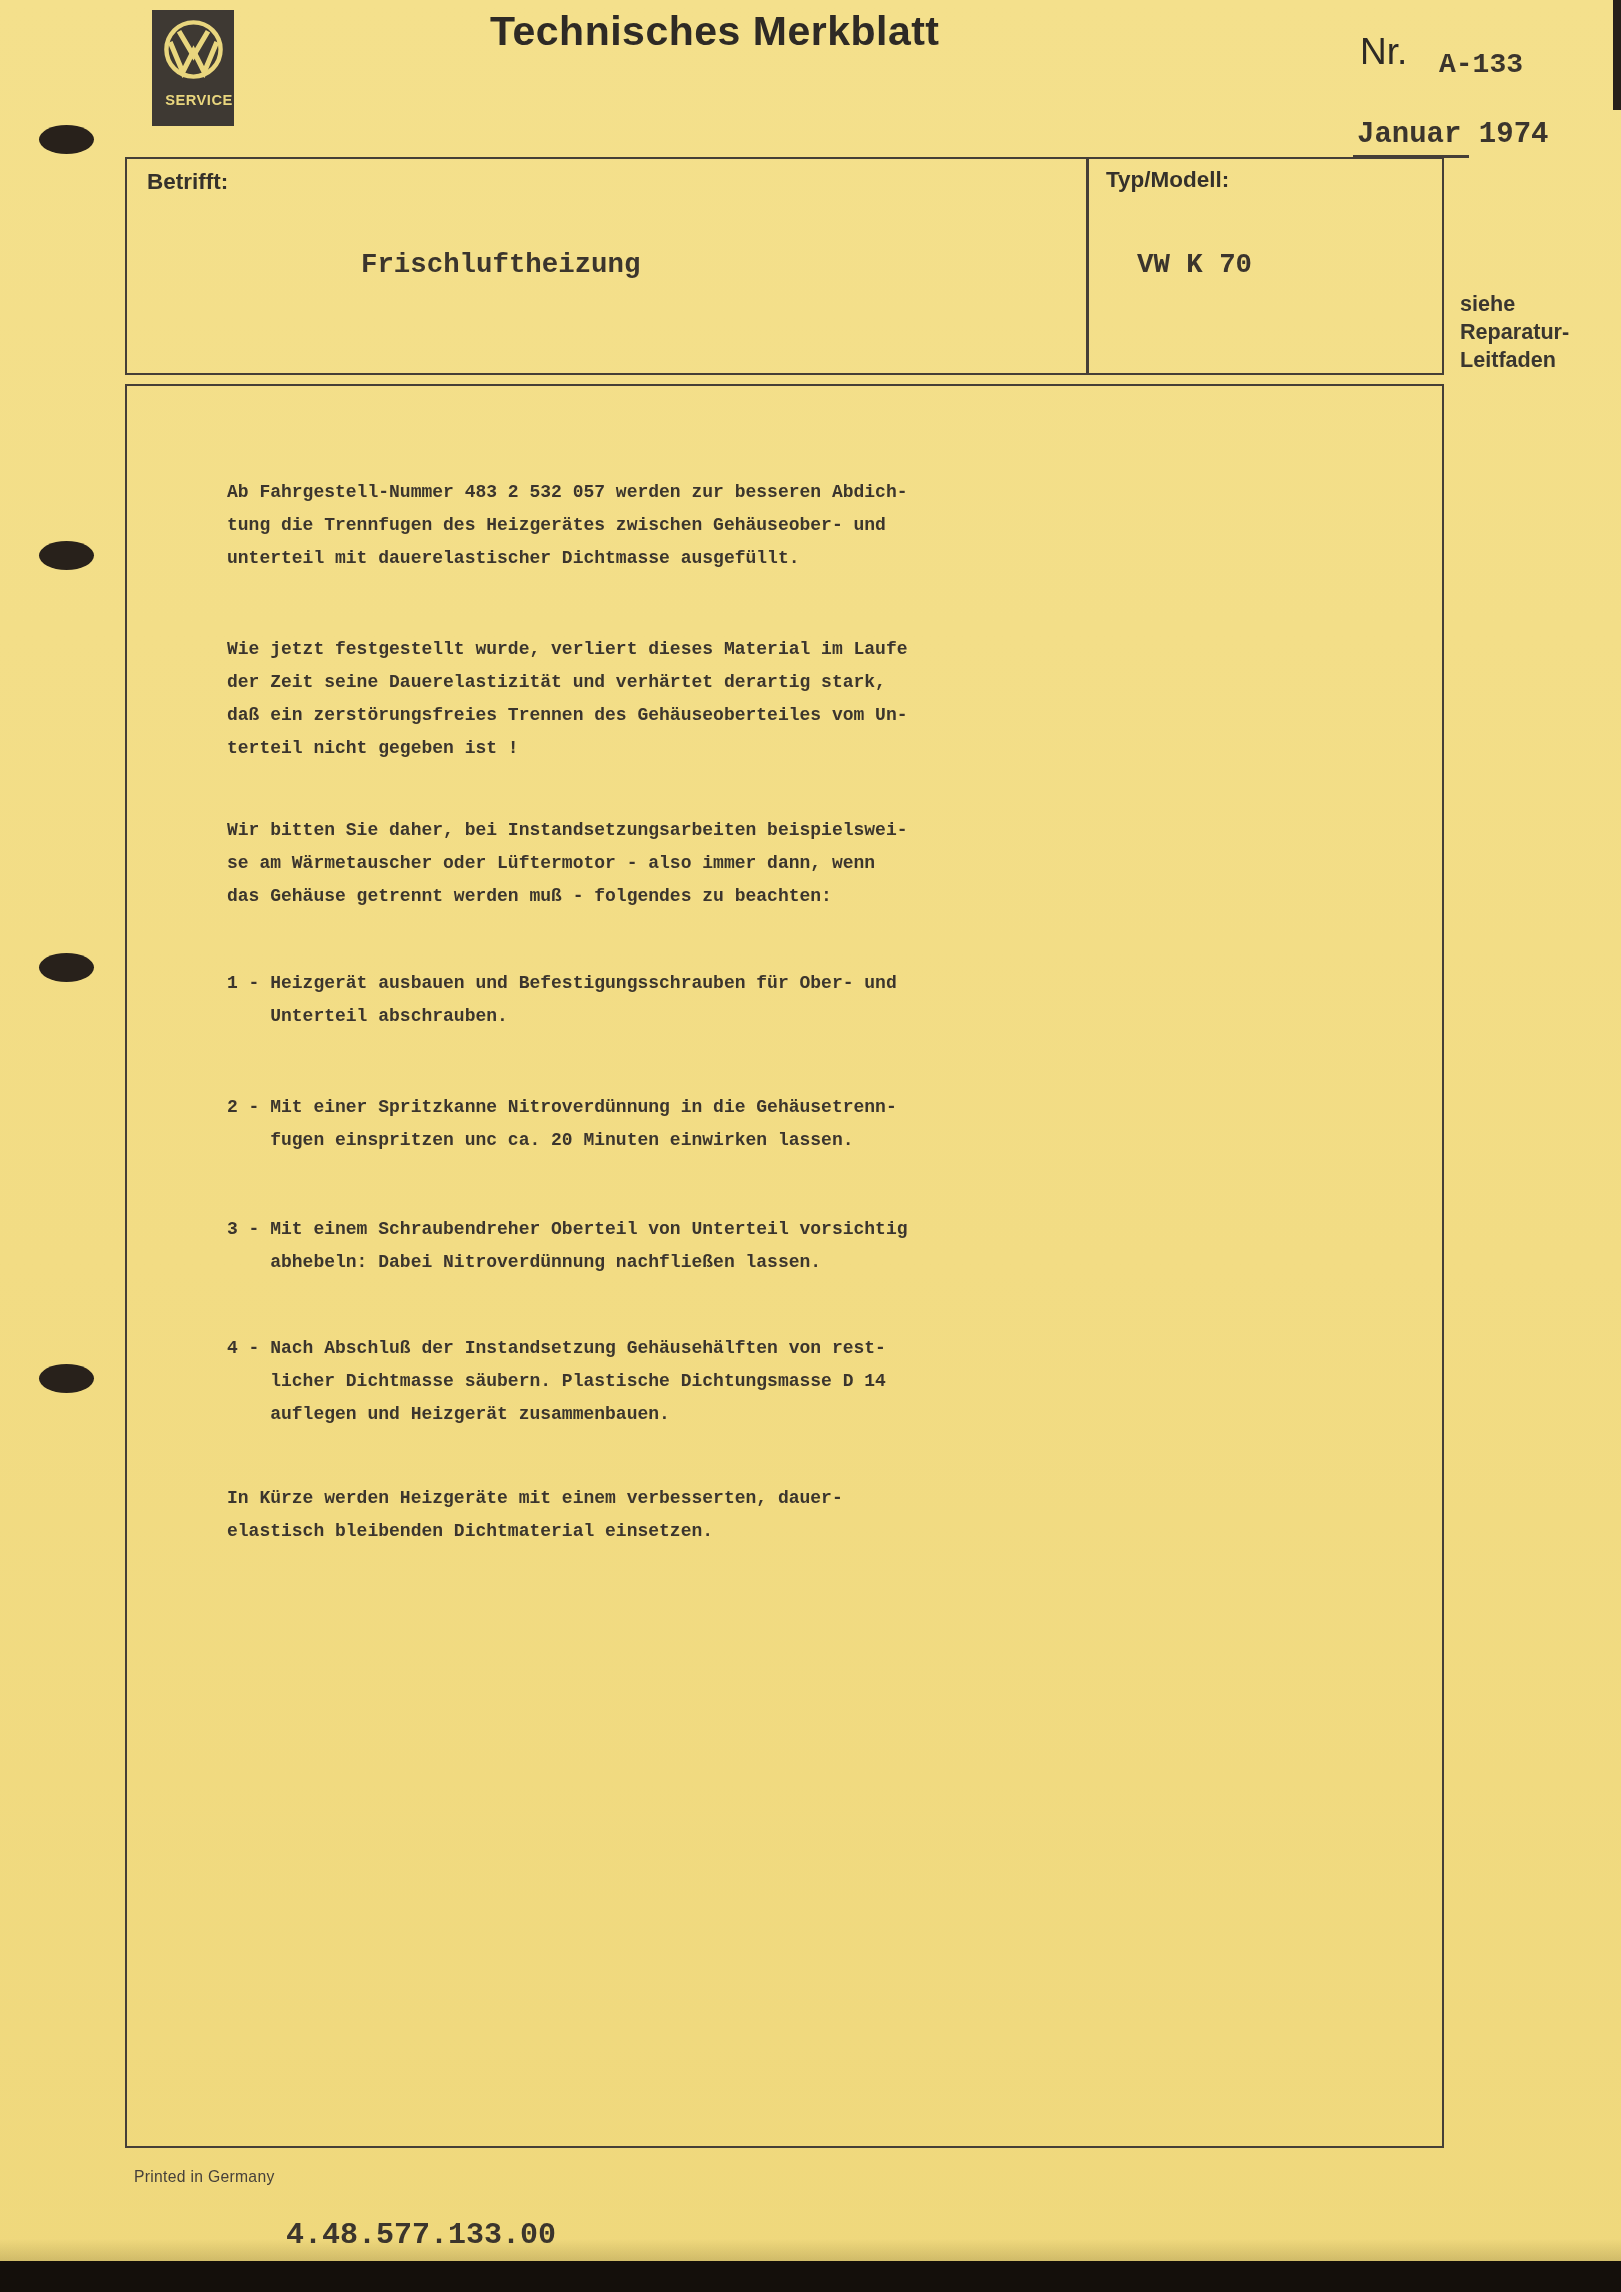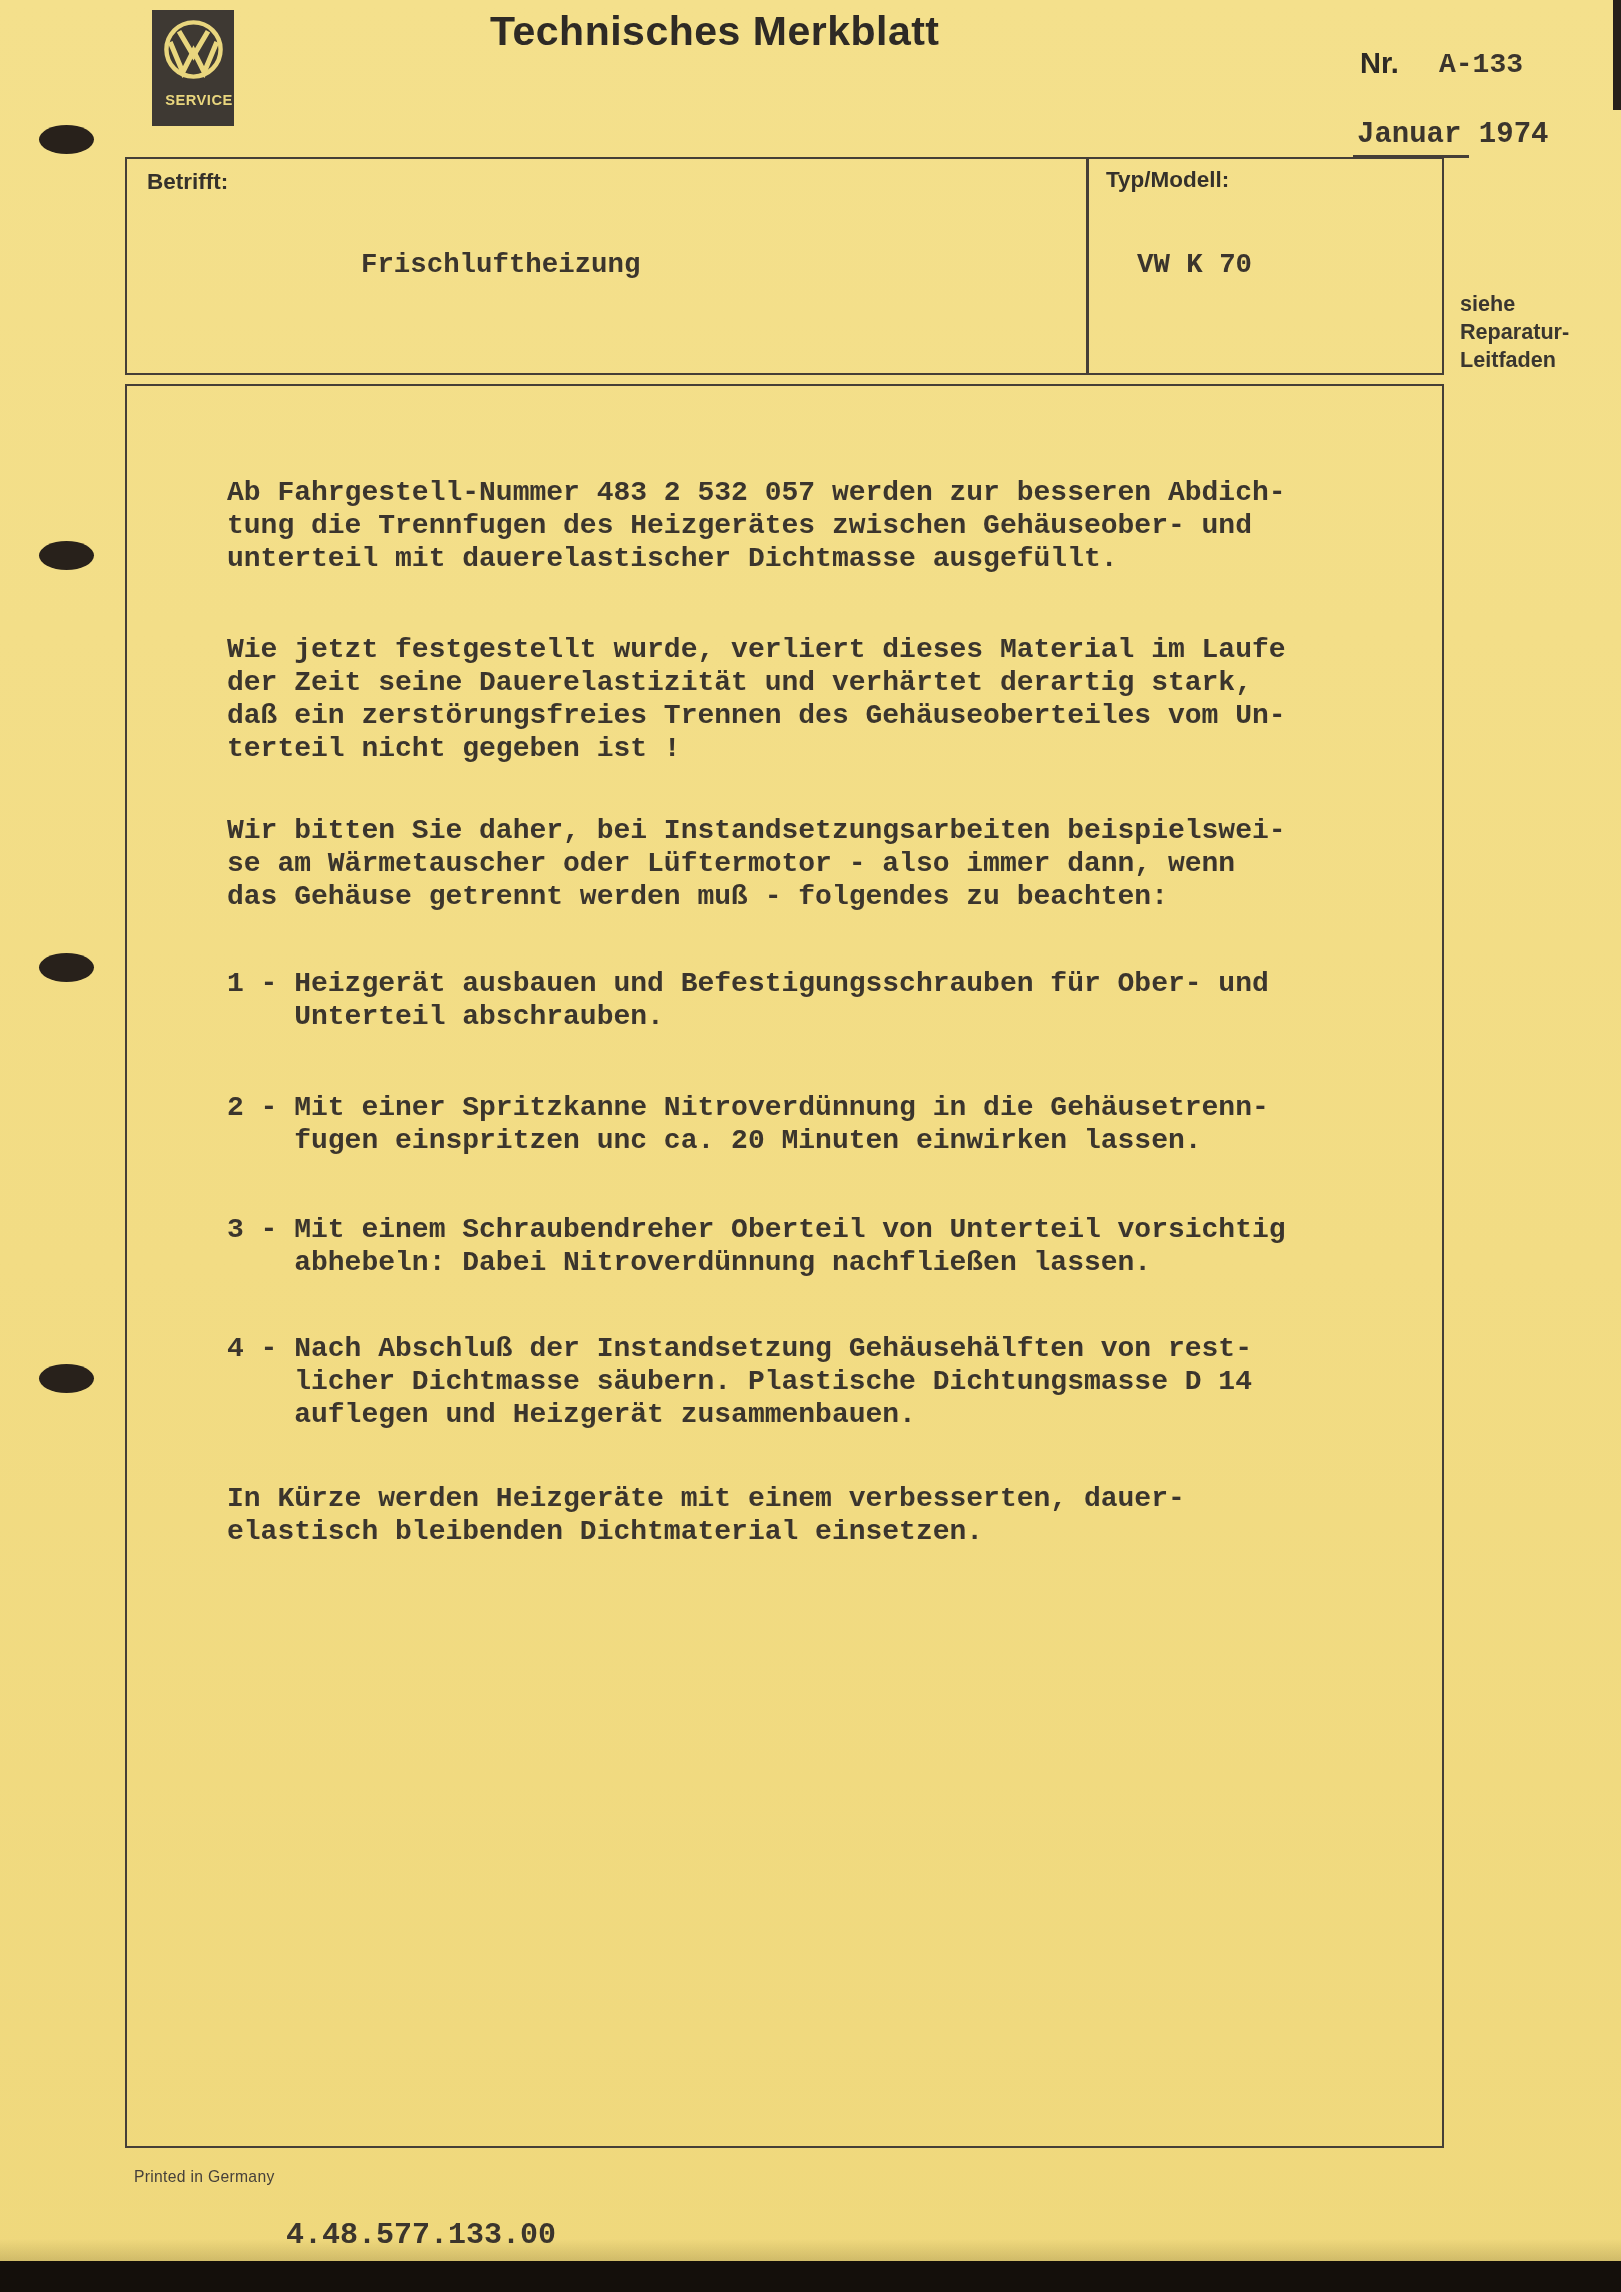--- a/index.html
+++ b/index.html
@@ -13,21 +13,21 @@
     font-family:"Liberation Sans", sans-serif;
   }
   .abs { position:absolute; }
 
   
   .tw {
     font-family:"Liberation Mono","DejaVu Sans Mono",monospace;
     font-weight:700;
     color:#3b352d;
   }
-  .body-text { font-size:28px; line-height:33px; }
+  .body-text { font-size:18px; line-height:33px; }
   .tline { white-space:pre; }
 
   
   .logo-box {
     left:152px; top:9.8px; width:82px; height:116px;
     background:#3e3933;
     display:flex; flex-direction:column; align-items:center; justify-content:flex-start;
     padding-top:7.8px;
   }
   .logo-roundel { width:63px; height:63px; display:block; }
@@ -36,21 +36,21 @@
     font-size:14.7px; font-weight:700; letter-spacing:0.5px;
     color:#e9d67e;
     margin-left:12px;
   }
   .page-title {
     left:490px; top:8px; width:608px;
     text-align:left;
     font-size:41px; font-weight:700; letter-spacing:0.5px;
     color:#2e2a25;
   }
-  .nr-label { left:1360px; top:31px; font-size:29px; font-weight:700; color:#2e2a25;margin-top:16px; }
+  .nr-label { left:1360px; top:31px; font-size:37px; font-weight:400; color:#2e2a25; }
   .nr-value { left:1439px; top:49px; font-size:28px; }
   .date     { left:1357px; top:118px; font-size:29px;text-align:right; }
   .date-underline { left:1353px; top:155px; width:116px; height:2.9px; background:#453f37; }
 
   
   .meta-box  { left:125px; top:157px; width:1319px; height:218px; border:2.9px solid #453f37; }
   .meta-divider { left:1086px; top:157px; width:2.9px; height:218px; background:#453f37; }
   .label-sans { font-size:22.5px; font-weight:700; color:#35312b; }
   .subject-label { left:147px;  top:169px; }
   .subject-value { left:361px;  top:249px; font-size:27.4px; }

